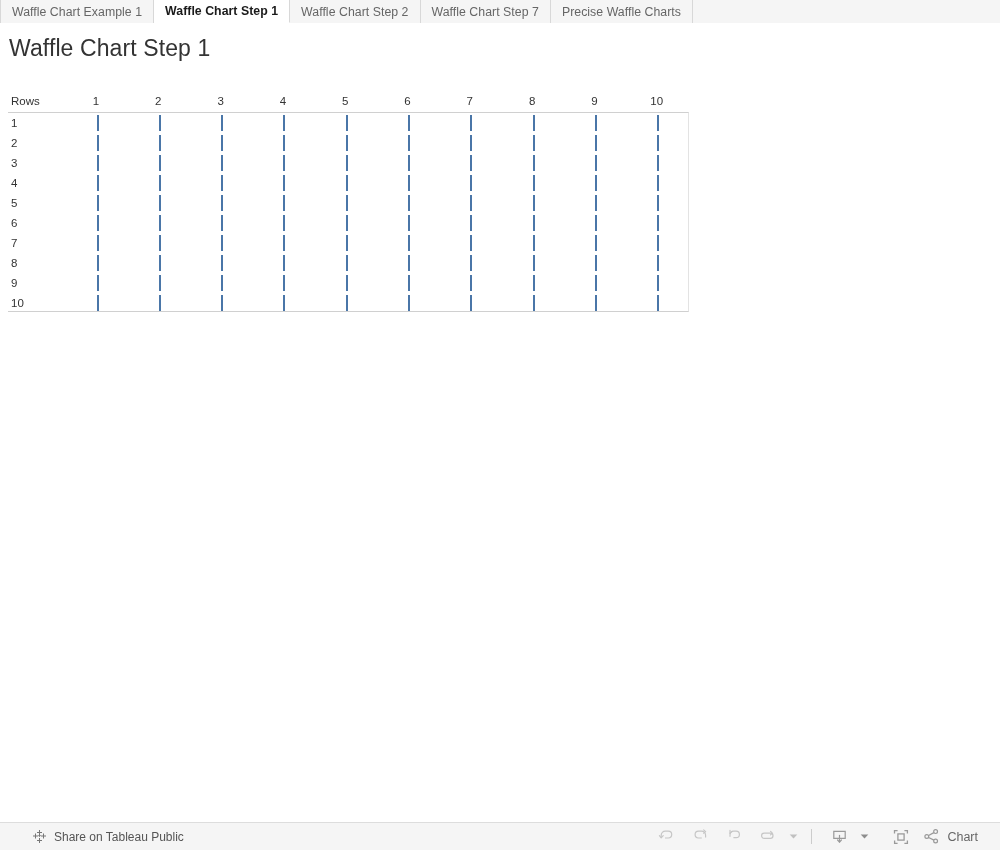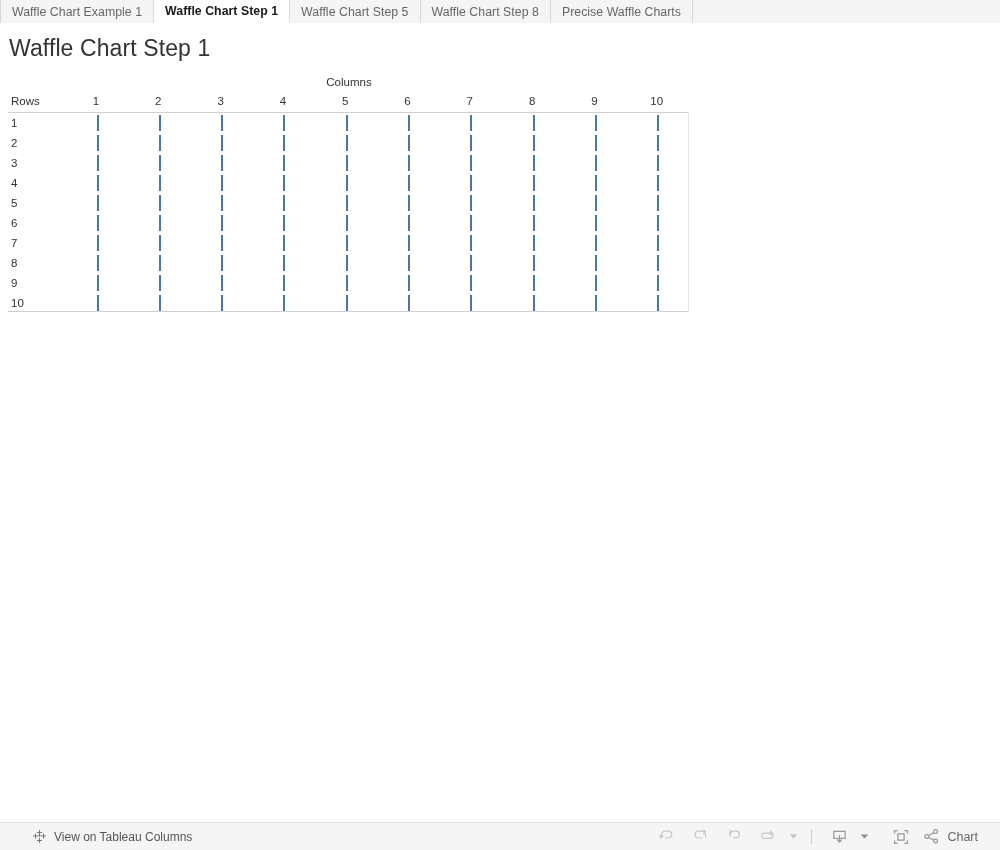--- a/index.html
+++ b/index.html
@@ -211,37 +211,36 @@
 
   <div id="tabbar">
     <div id="tabs-container" style="display:flex;">
         <div class="tab">
           <span>Waffle Chart Example 1</span>
         </div>
         <div class="tab active">
           <span>Waffle Chart Step 1</span>
         </div>
         <div class="tab">
-          <span>Waffle Chart Step 5</span>
+          <span>Waffle Chart Step 2</span>
         </div>
         <div class="tab">
-          <span>Waffle Chart Step 8</span>
+          <span>Waffle Chart Step 7</span>
         </div>
         <div class="tab">
           <span>Precise Waffle Charts</span>
         </div>
       </div>
     <div id="tabbar-filler"></div>
   </div>
 
   <div id="viz-title">Waffle Chart Step 1</div>
 
   <div id="chart">
 
-    <div id="col-axis-title">Columns</div>
 
     <div id="header-row">
       <div id="rows-label">Rows</div>
       <div id="col-heads">
           <div class="col-head" style="left: 58px;">1</div>
           <div class="col-head" style="left: 120.3px;">2</div>
           <div class="col-head" style="left: 182.6px;">3</div>
           <div class="col-head" style="left: 244.9px;">4</div>
           <div class="col-head" style="left: 307.2px;">5</div>
           <div class="col-head" style="left: 369.5px;">6</div>
@@ -398,21 +397,21 @@
               <rect x="5" y="11" width="5" height="1"></rect>
             <rect x="1" y="6.5" width="5" height="1"></rect>
               <rect x="3" y="4.5" width="1" height="5"></rect>
             <rect x="9" y="6.5" width="5" height="1"></rect>
               <rect x="11" y="4.5" width="1" height="5"></rect>
             <rect x="6.2" y="6.2" width="2.6" height="0.9"></rect>
               <rect x="7.1" y="5.3" width="0.9" height="2.6"></rect>
           </g>
         </svg>
       </span>
-      <span>View on Tableau Columns</span>
+      <span>Share on Tableau Public</span>
     </div>
 
     <div id="toolbar-right">
 
       <span class="tbtn" title="Undo">
         <svg width="19" height="19" viewBox="0 0 19 19" fill="none" stroke="currentColor" stroke-width="1.2">
           <path d="M4.2 10.5 V8.2 A4 4 0 0 1 8.2 4.2 h3.1 A3.4 3.4 0 0 1 11.3 11 H8"></path>
           <path d="M4.2 10.8 L2.4 8.6 M4.2 10.8 L6.2 8.7" stroke-linecap="round"></path>
         </svg>
       </span>

